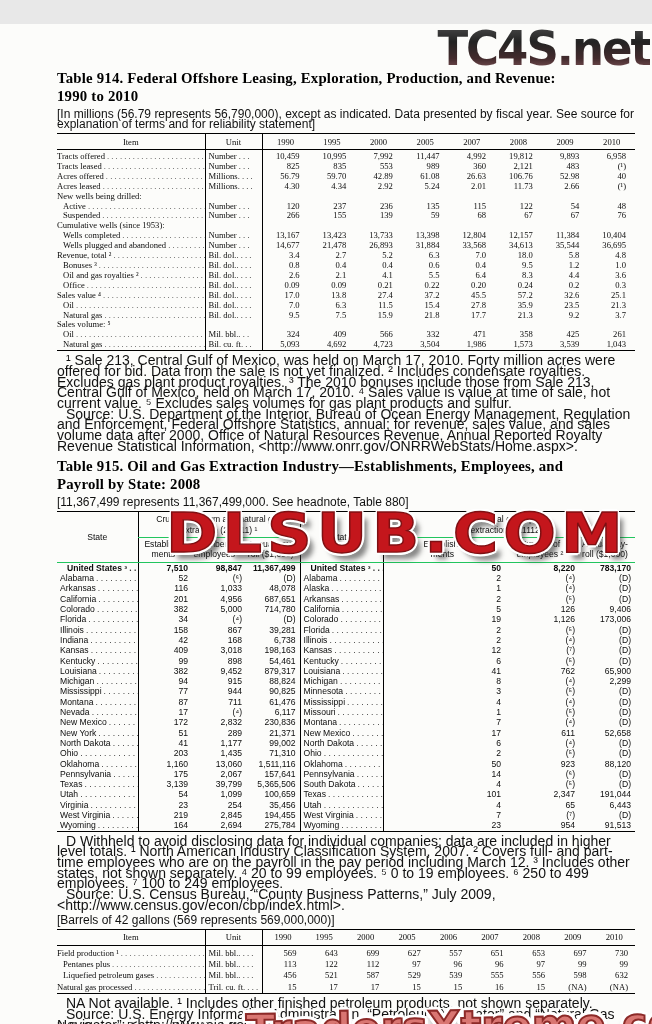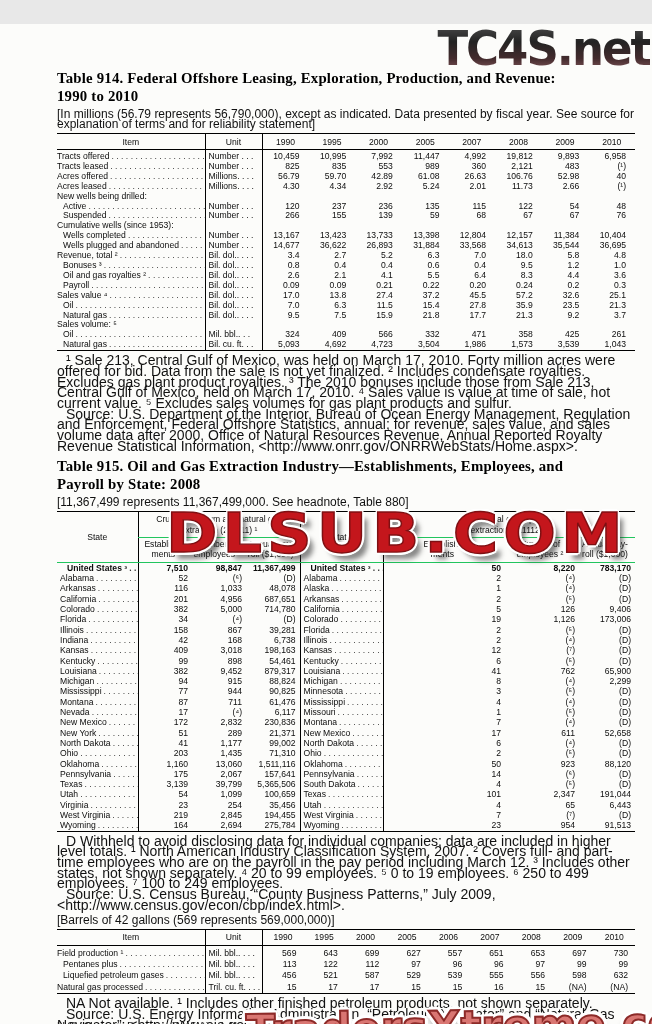--- a/index.html
+++ b/index.html
@@ -7,21 +7,21 @@
         color:#141414;font-family:"Liberation Sans",sans-serif;margin-top:24px;}
   .content{position:absolute;left:57px;top:0;width:578px;}
 
   .tbl-title{font-family:"Liberation Serif",serif;font-weight:700;color:#000;
              font-size:14.8px;line-height:17.5px;letter-spacing:.2px;margin:0;}
   #t914-title{margin-top:46px;}
   #t915-title,#t916-title{margin-top:7px;}
   .headnote{font-size:12px;line-height:10px;margin:4px 0 4px;color:#111;}
 
   table{border-collapse:collapse;table-layout:fixed;width:578px;font-size:8.6px;color:#0c0c0c;}
-  .itbl{border-top:1.6px solid #000;border-bottom:1.3px solid #000;}
+  .itbl{border-top:1.6px solid #000;border-bottom:1.3px solid #000;font-family:Liberation Serif, serif;}
   .itbl thead th{font-weight:400;border-bottom:1px solid #000;padding:2.5px 0;}
   .itbl thead th.yh{text-align:center;}
   .itbl td{padding:0;}
   .t914 td{line-height:9.9px;}
   .t916 td{line-height:11.4px;}
   .itbl td.unit,.itbl th.uh{border-left:1px solid #000;border-right:1px solid #000;}
   .itbl td.unit{padding-left:3px;white-space:nowrap;overflow:hidden;}
   .itbl td.num{text-align:right;padding-right:9px;}
   .t916 td.num{padding-right:7px;}
   .itbl tbody tr:first-child td{padding-top:2px;}
@@ -247,21 +247,21 @@
           </tr>
           <tr>
             <td class="lblc">
               <div class="lbl i1">
                 <span class="t">Wells plugged and abandoned</span>
                 <span class="d">. . . . . . . . . . . . . . . . . . . . . . . . . . . . . . . . . . . .</span>
               </div>
             </td>
             <td class="unit">Number . . .</td>
             <td class="num">14,677</td>
-            <td class="num">36,622</td>
+            <td class="num">21,478</td>
             <td class="num">26,893</td>
             <td class="num">31,884</td>
             <td class="num">33,568</td>
             <td class="num">34,613</td>
             <td class="num">35,544</td>
             <td class="num">36,695</td>
           </tr>
           <tr>
             <td class="lblc">
               <div class="lbl">
@@ -309,21 +309,21 @@
             <td class="num">4.1</td>
             <td class="num">5.5</td>
             <td class="num">6.4</td>
             <td class="num">8.3</td>
             <td class="num">4.4</td>
             <td class="num">3.6</td>
           </tr>
           <tr>
             <td class="lblc">
               <div class="lbl i1">
-                <span class="t">Payroll</span>
+                <span class="t">Office</span>
                 <span class="d">. . . . . . . . . . . . . . . . . . . . . . . . . . . . . . . . . . . .</span>
               </div>
             </td>
             <td class="unit">Bil. dol.. . . .</td>
             <td class="num">0.09</td>
             <td class="num">0.09</td>
             <td class="num">0.21</td>
             <td class="num">0.22</td>
             <td class="num">0.20</td>
             <td class="num">0.24</td>

